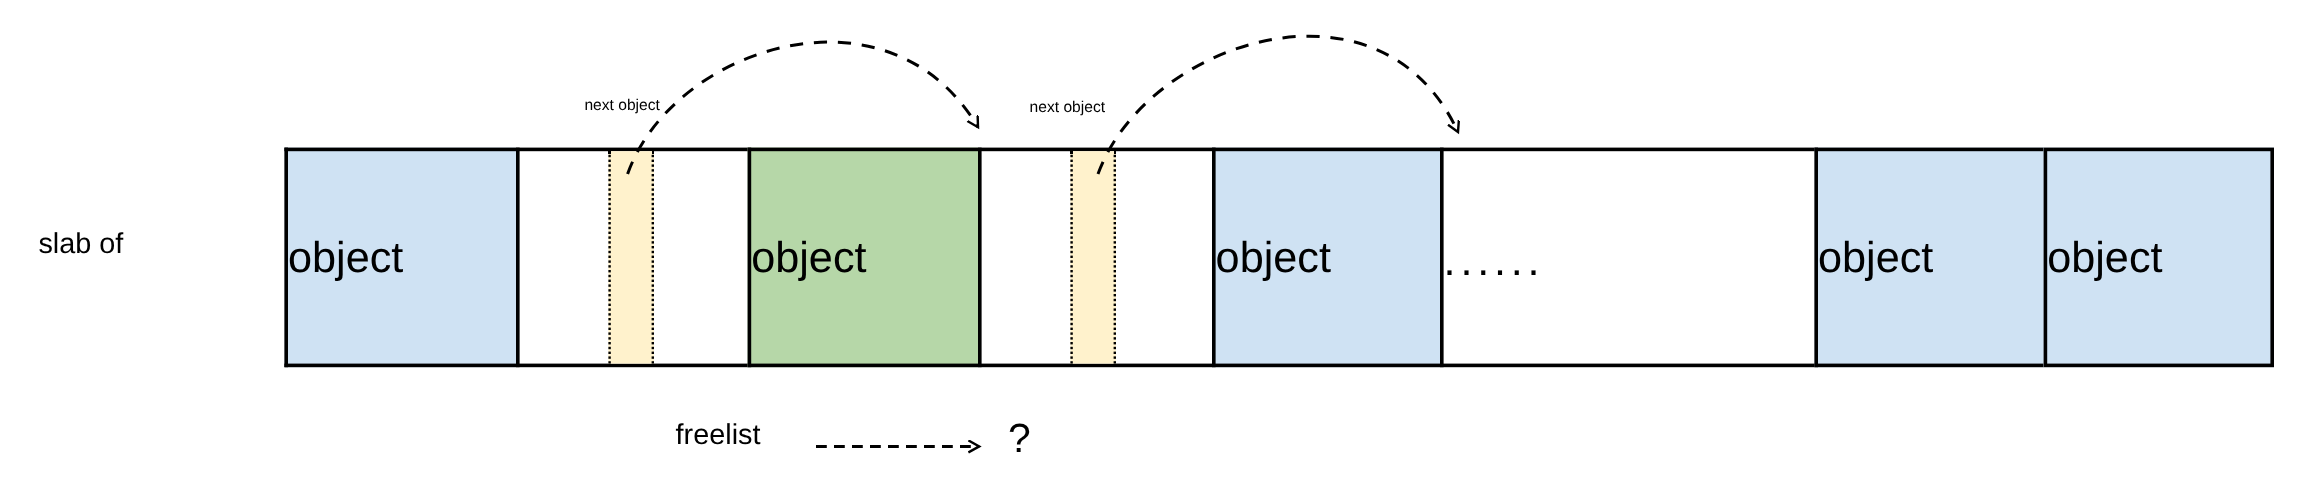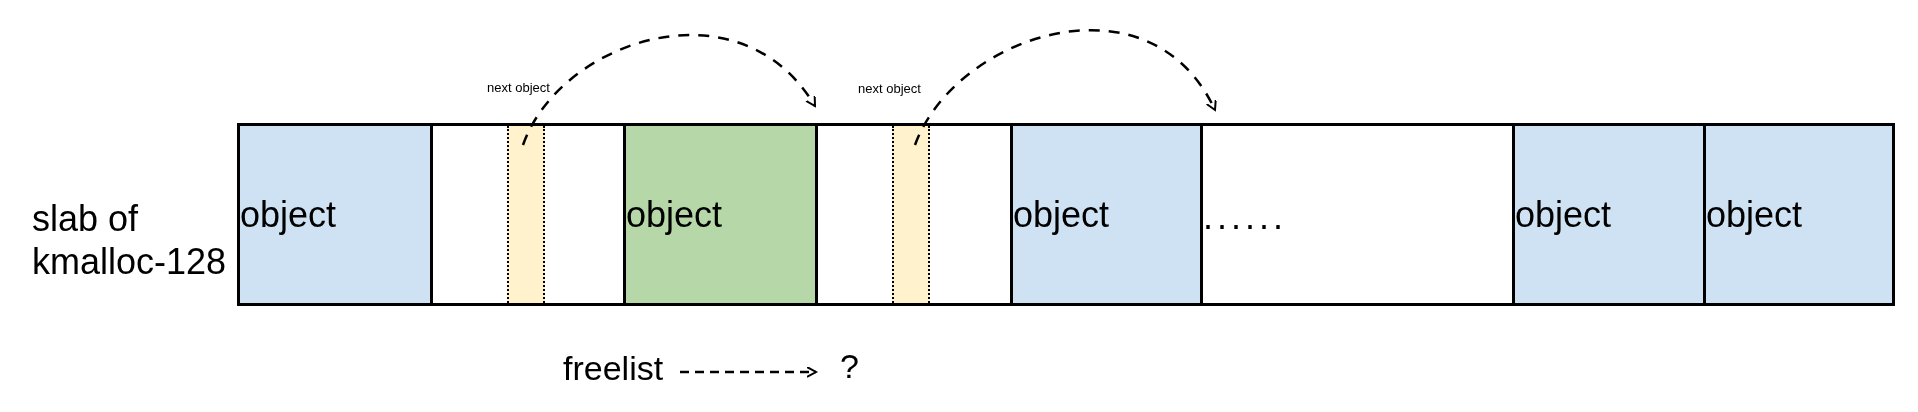--- a/index.html
+++ b/index.html
@@ -7,23 +7,22 @@
     position:relative;
     width:1918px;height:412px;
     background:#ffffff;
     font-family:"Liberation Sans", sans-serif;
     color:#000;
     overflow:hidden;
   }
   
   .slab-label{
     position:absolute;left:32px;top:182px;
-    font-size:36px;line-height:43px;
+    font-size:24px;line-height:43px;
     white-space:nowrap;
-    margin-top:15px;
   }
   
   .slab-row{
     position:absolute;left:237px;top:123px;
     height:183px;
     display:flex;box-sizing:border-box;
   }
   .cell{
     position:relative;
     box-sizing:border-box;
@@ -61,39 +60,38 @@
   .next-label.l1{left:487px;top:80px;}
   .next-label.l2{left:858px;top:81px;}
   
   .arcs{
     position:absolute;left:0;top:0;width:1918px;height:412px;
     pointer-events:none;
   }
   
   .legend-freelist{
     position:absolute;left:563px;top:349px;
-    font-size:34px;white-space:nowrap;
+    font-size:24px;white-space:nowrap;
   }
   .legend-arrow{
     position:absolute;left:676px;top:361px;
     pointer-events:none;
   }
   .legend-question{
     position:absolute;left:840px;top:347px;
     font-size:34px;
   }
 </style>
 </head>
 <body>
 
 <div class="canvas">
 
   <div class="slab-label">
     <div>slab of</div>
-    <div>kmalloc-128</div>
   </div>
 
   <div class="slab-row">
     <div class="cell">
       <span>object</span>
     </div>
     <div class="cell">
       <div class="strip"></div>
       <span></span>
     </div>

